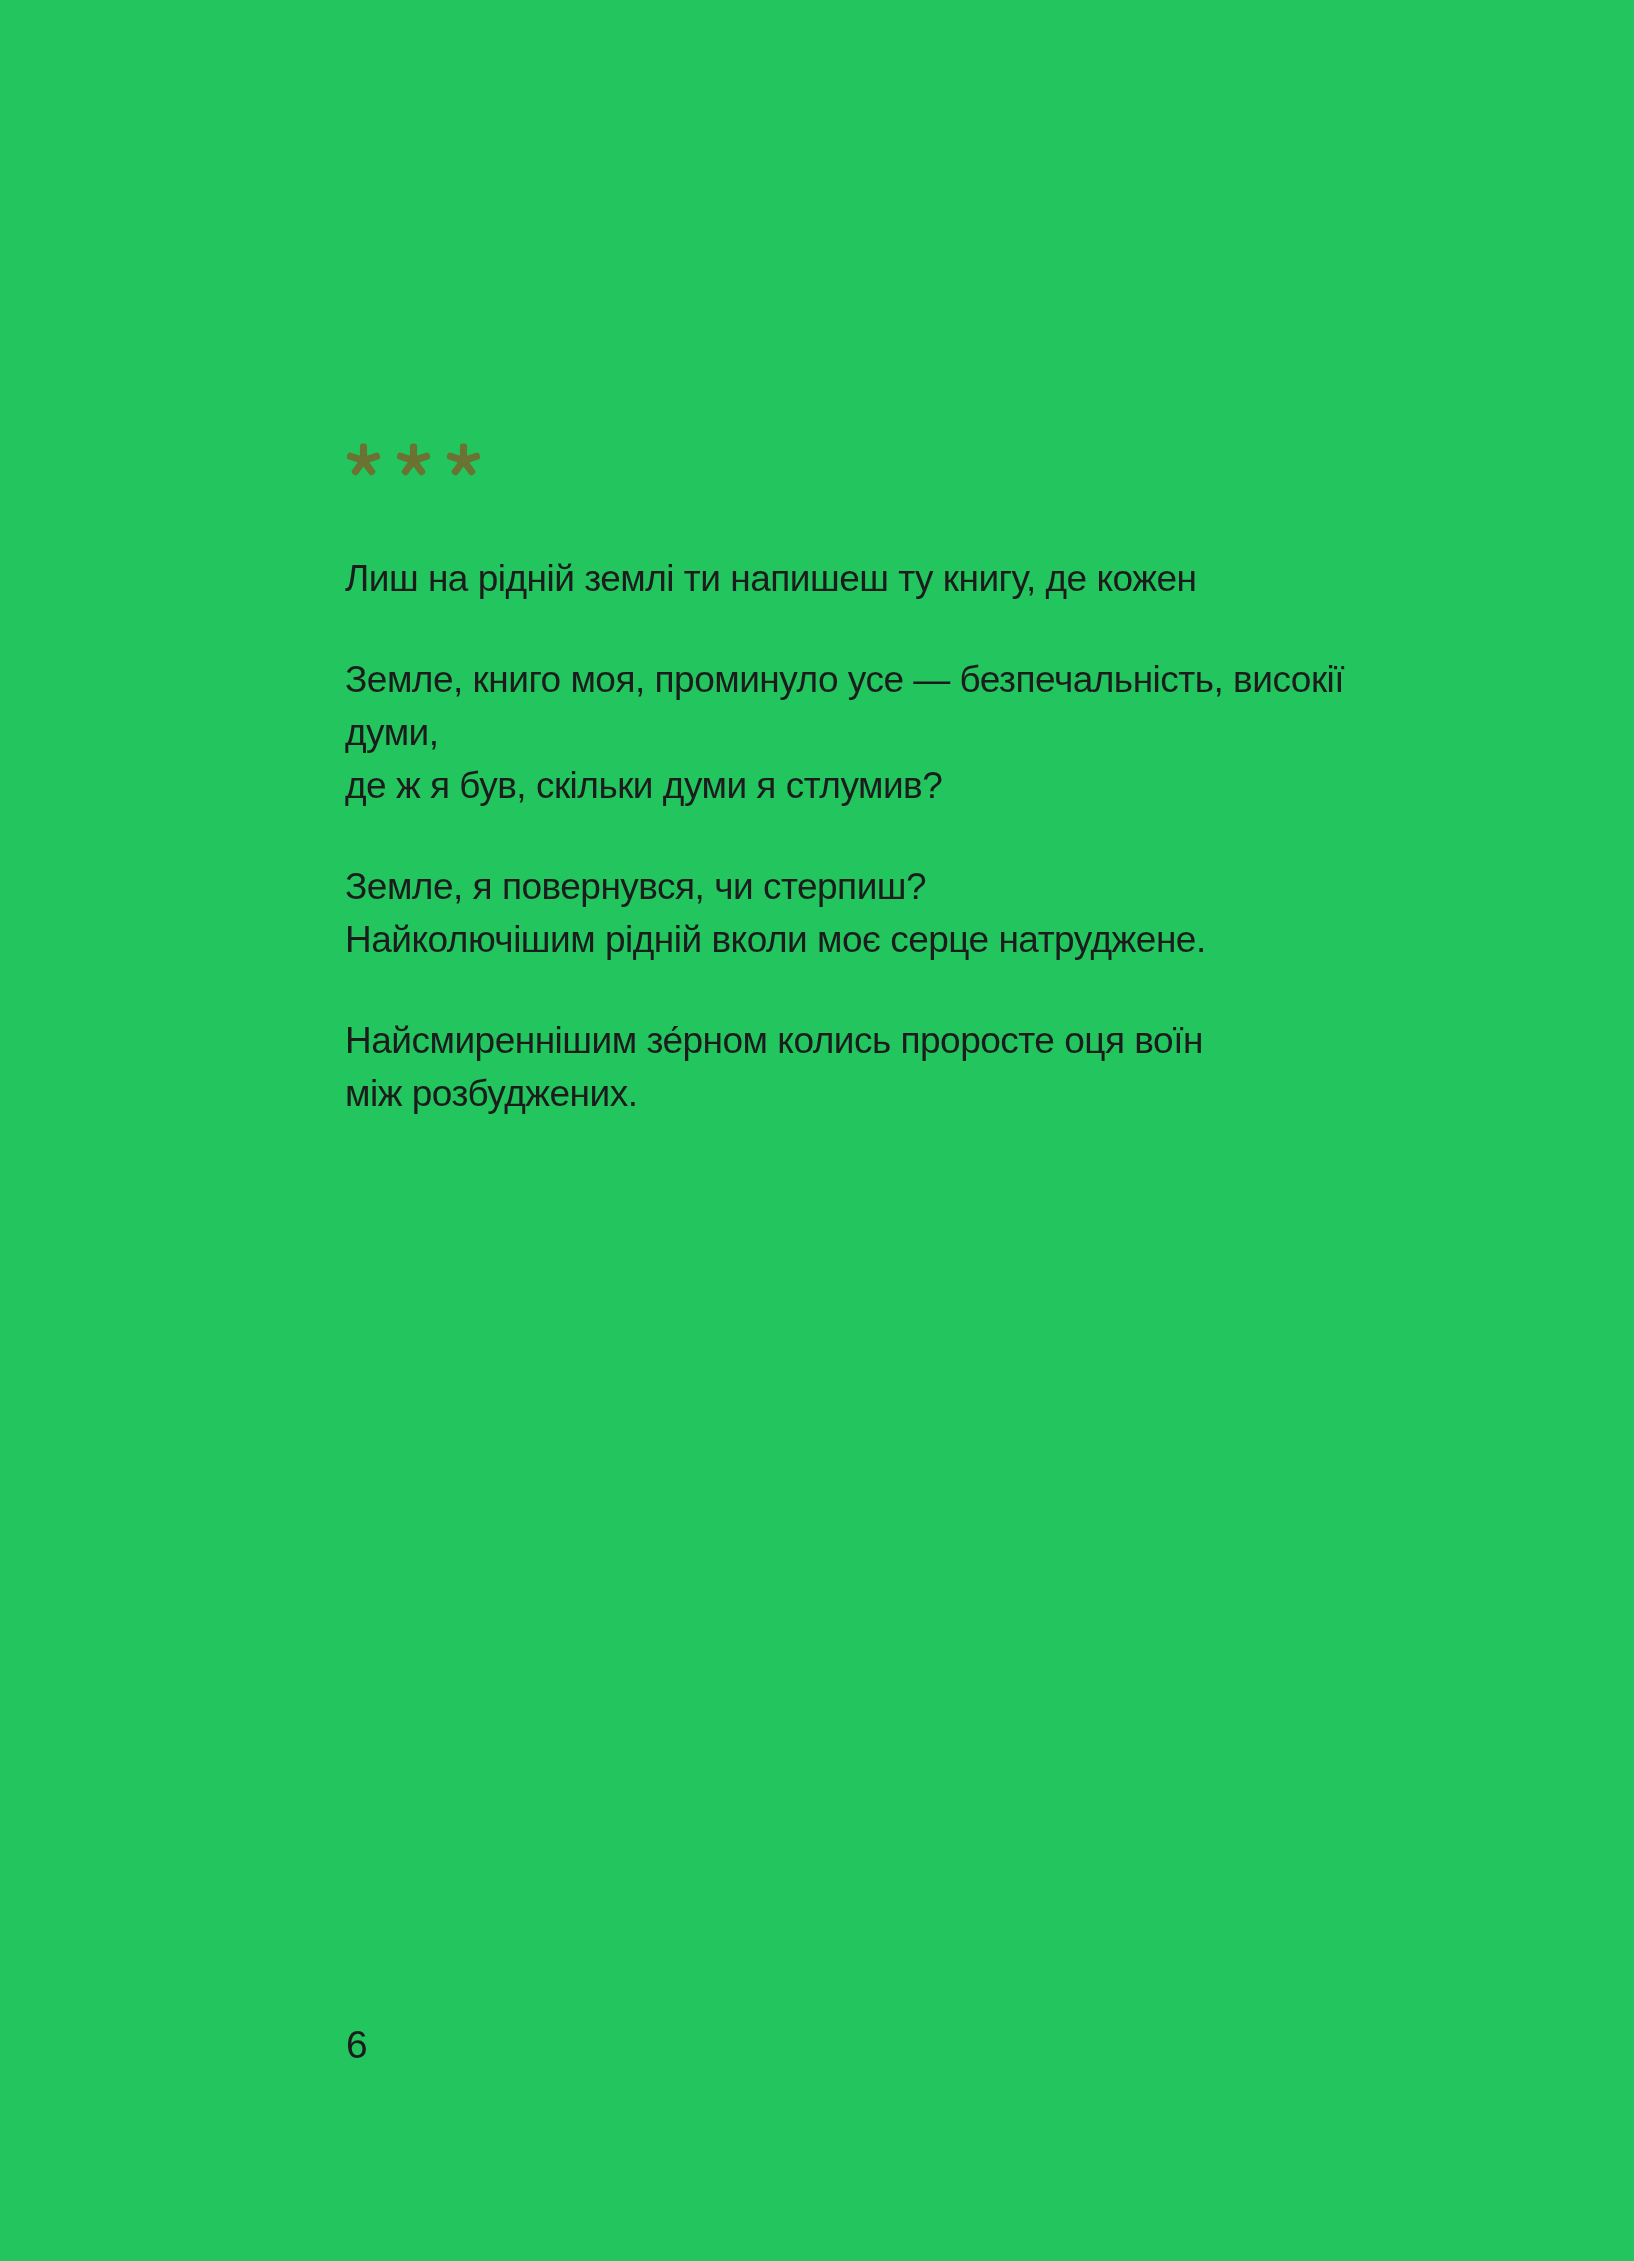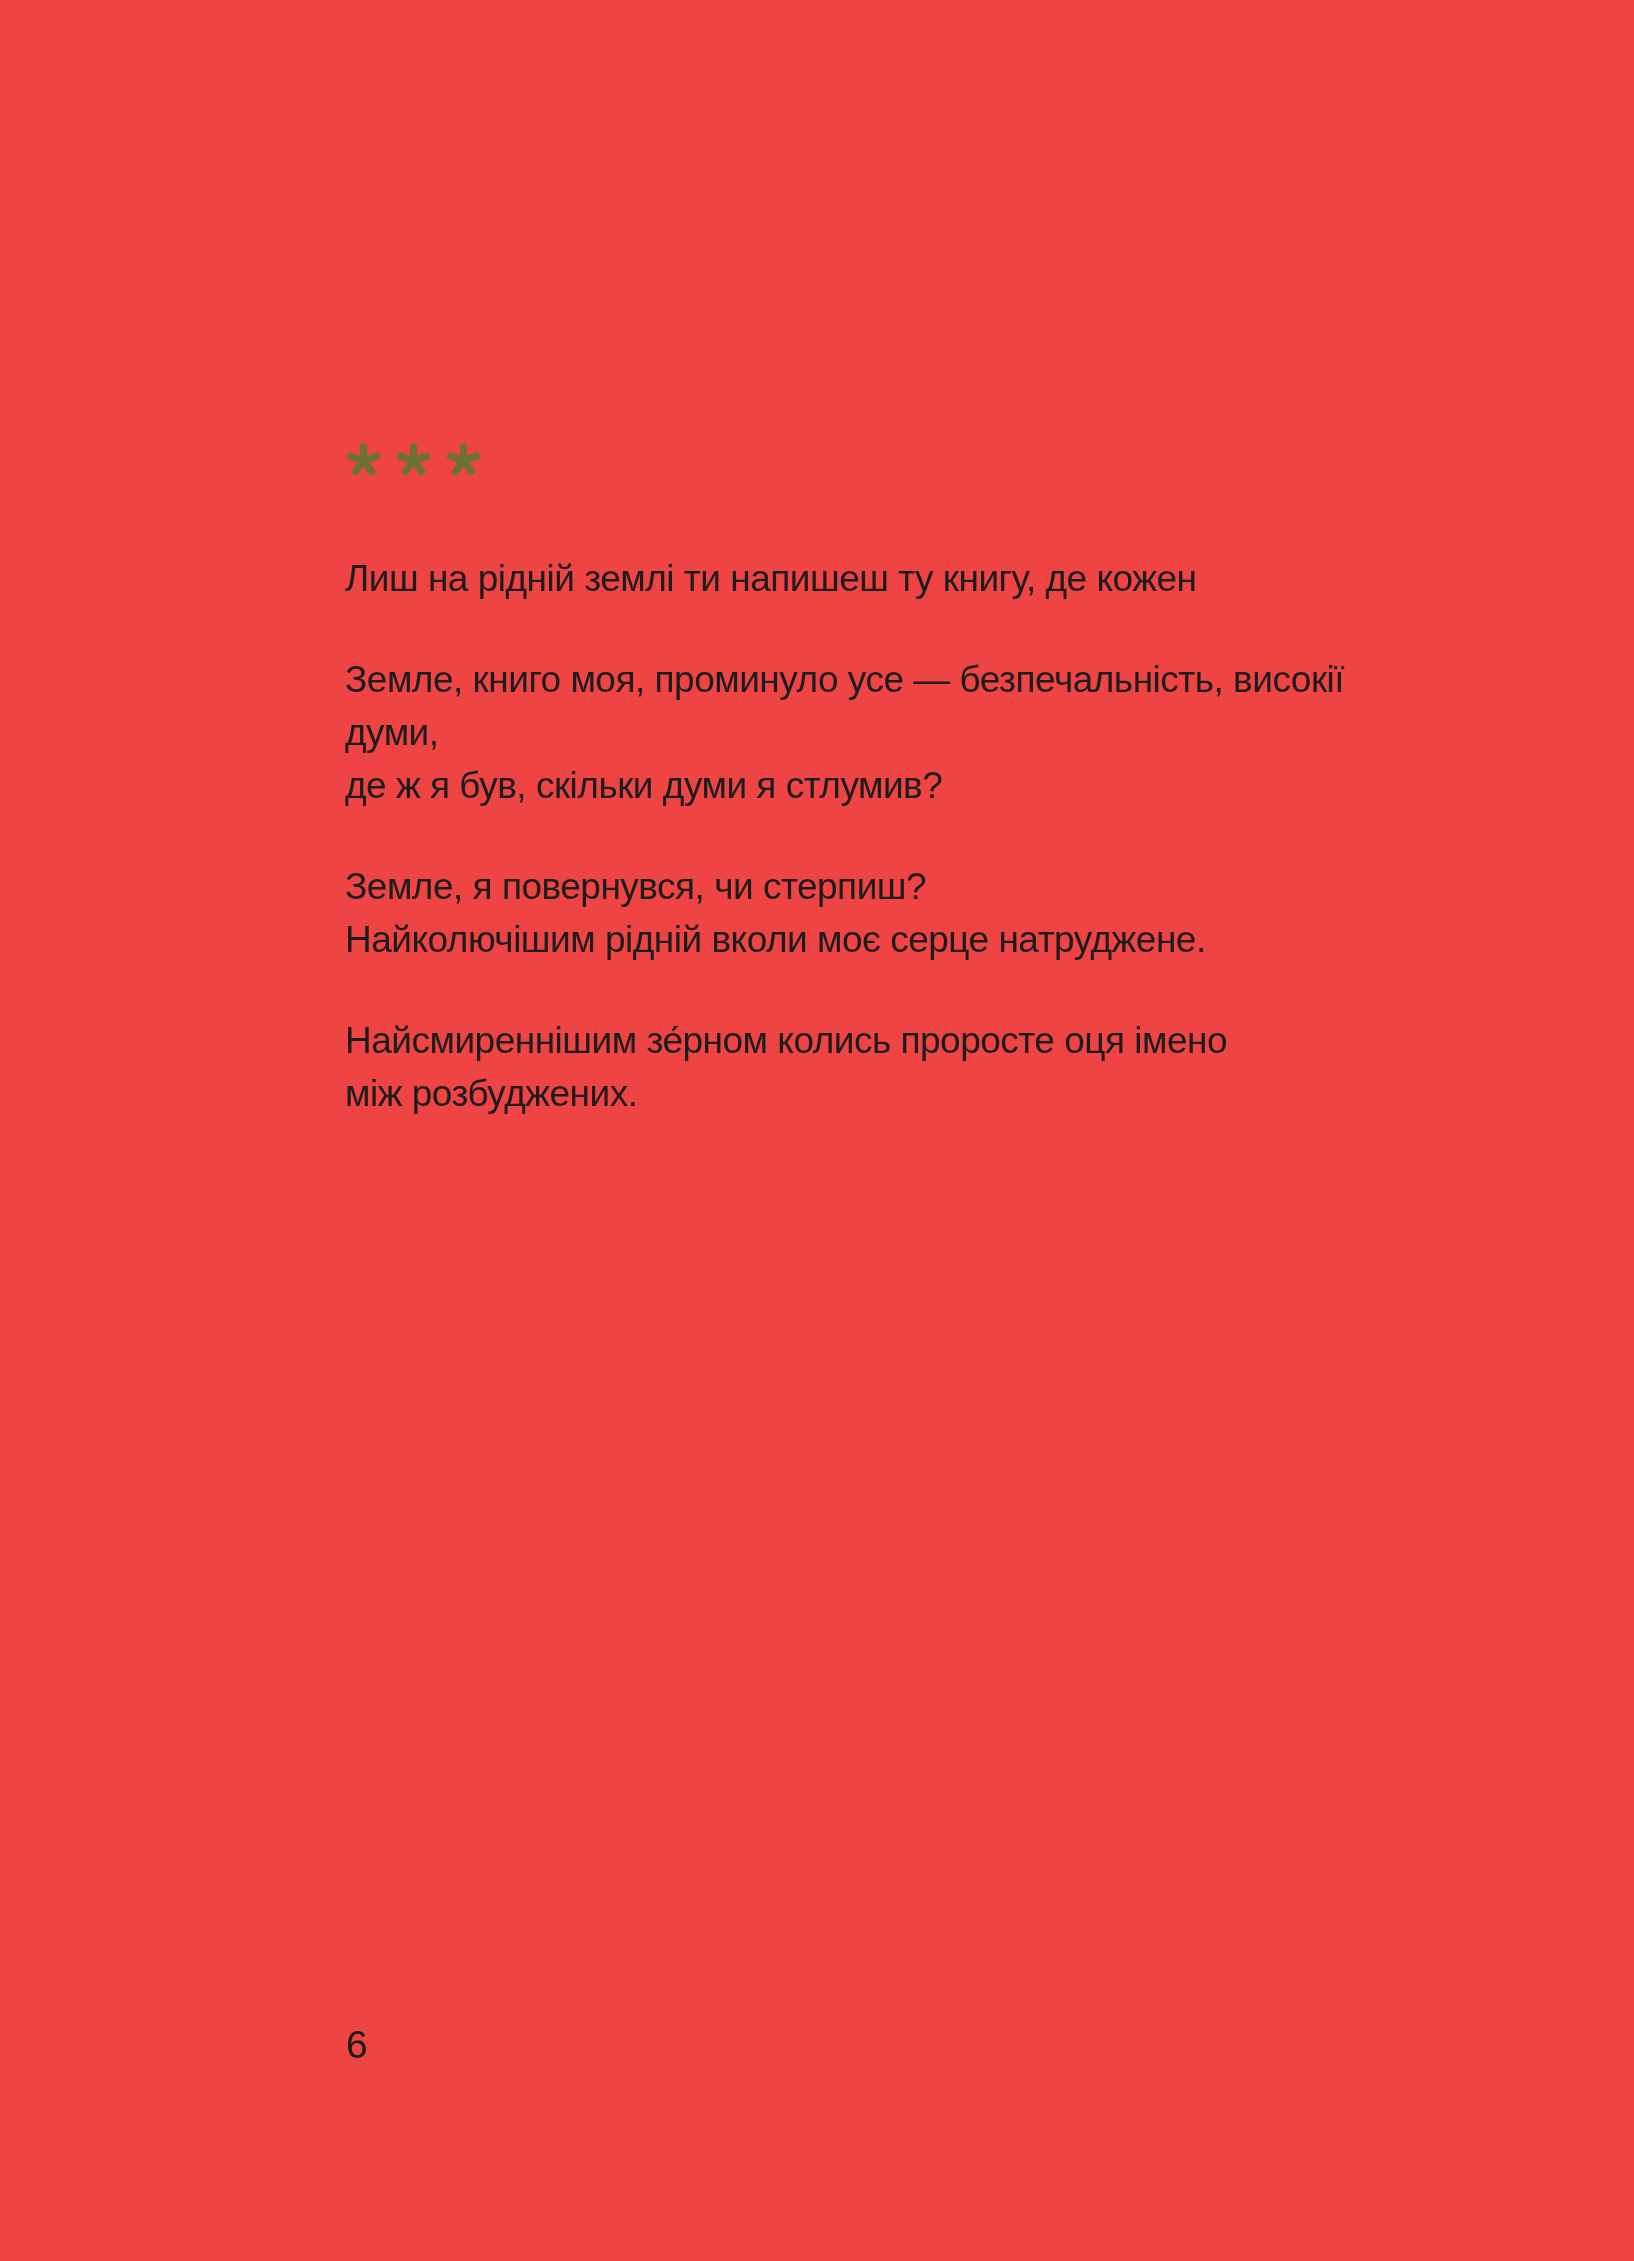--- a/index.html
+++ b/index.html
@@ -4,21 +4,21 @@
 <style>
   * { margin: 0; padding: 0; box-sizing: border-box; }
   html, body {
     background: #ffffff;
     font-family: "Liberation Sans", "DejaVu Sans", sans-serif;
   }
   .page {
     position: relative;
     width: 1635px;
     height: 2261px;
-    background: #ef4444;
+    background: #22c55e;
     overflow: hidden;
   }
   .content {
     position: absolute;
     left: 345px;
     top: 436px;
     width: 1073px;
   }
   .divider {
     display: flex;
@@ -99,21 +99,21 @@
       <div class="poem-line">думи,</div>
       <div class="poem-line">де ж я був, скільки думи я стлумив?</div>
     </div>
 
     <div class="stanza">
       <div class="poem-line">Земле, я повернувся, чи стерпиш?</div>
       <div class="poem-line">Найколючішим рідній вколи моє серце натруджене.</div>
     </div>
 
     <div class="stanza">
-      <div class="poem-line">Найсмиреннішим зе́рном колись проросте оця імено</div>
+      <div class="poem-line">Найсмиреннішим зе́рном колись проросте оця воїн</div>
       <div class="poem-line">між розбуджених.</div>
     </div>
 
   </div>
 
   <div class="page-number">6</div>
 
 </div>
 
 

